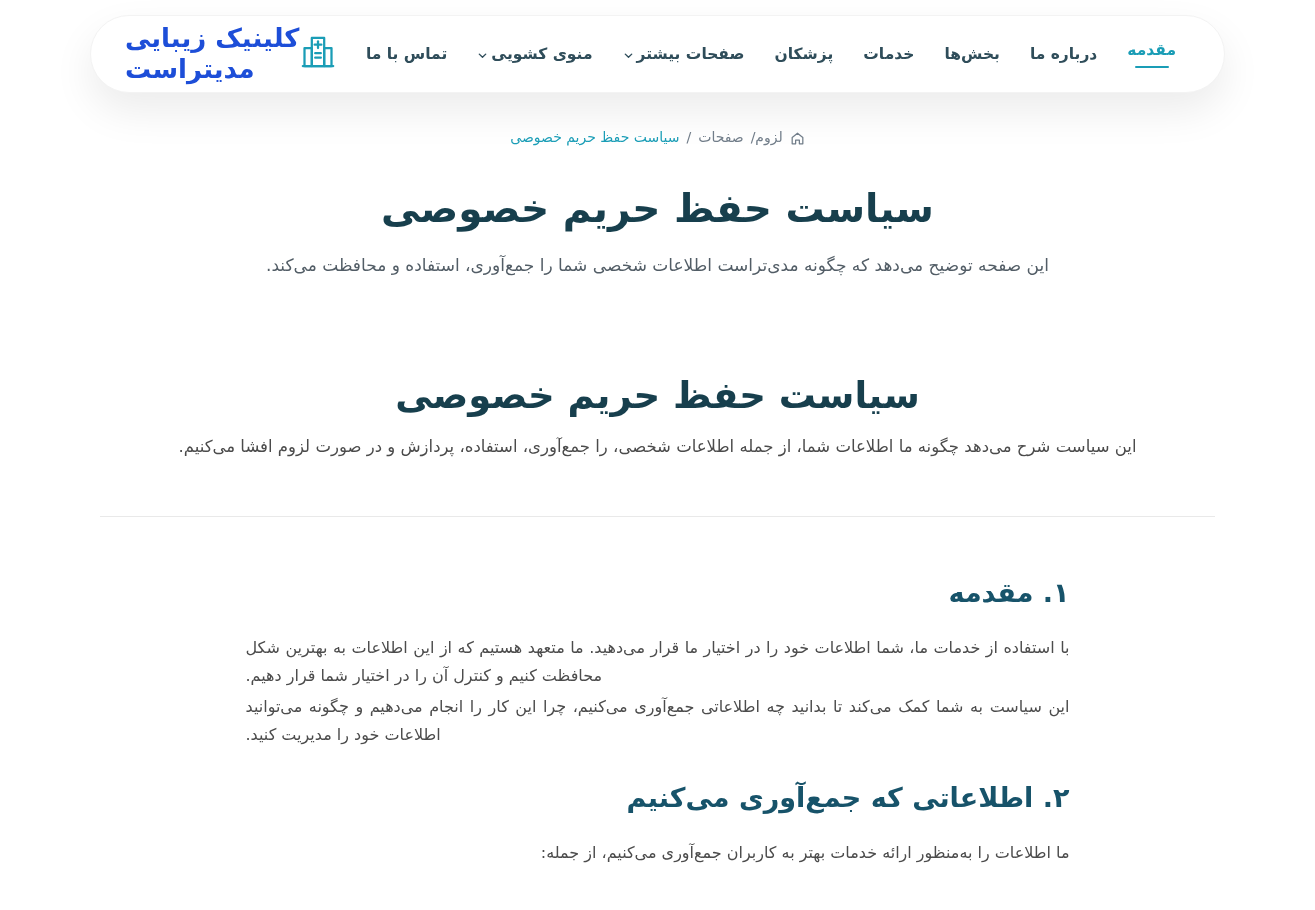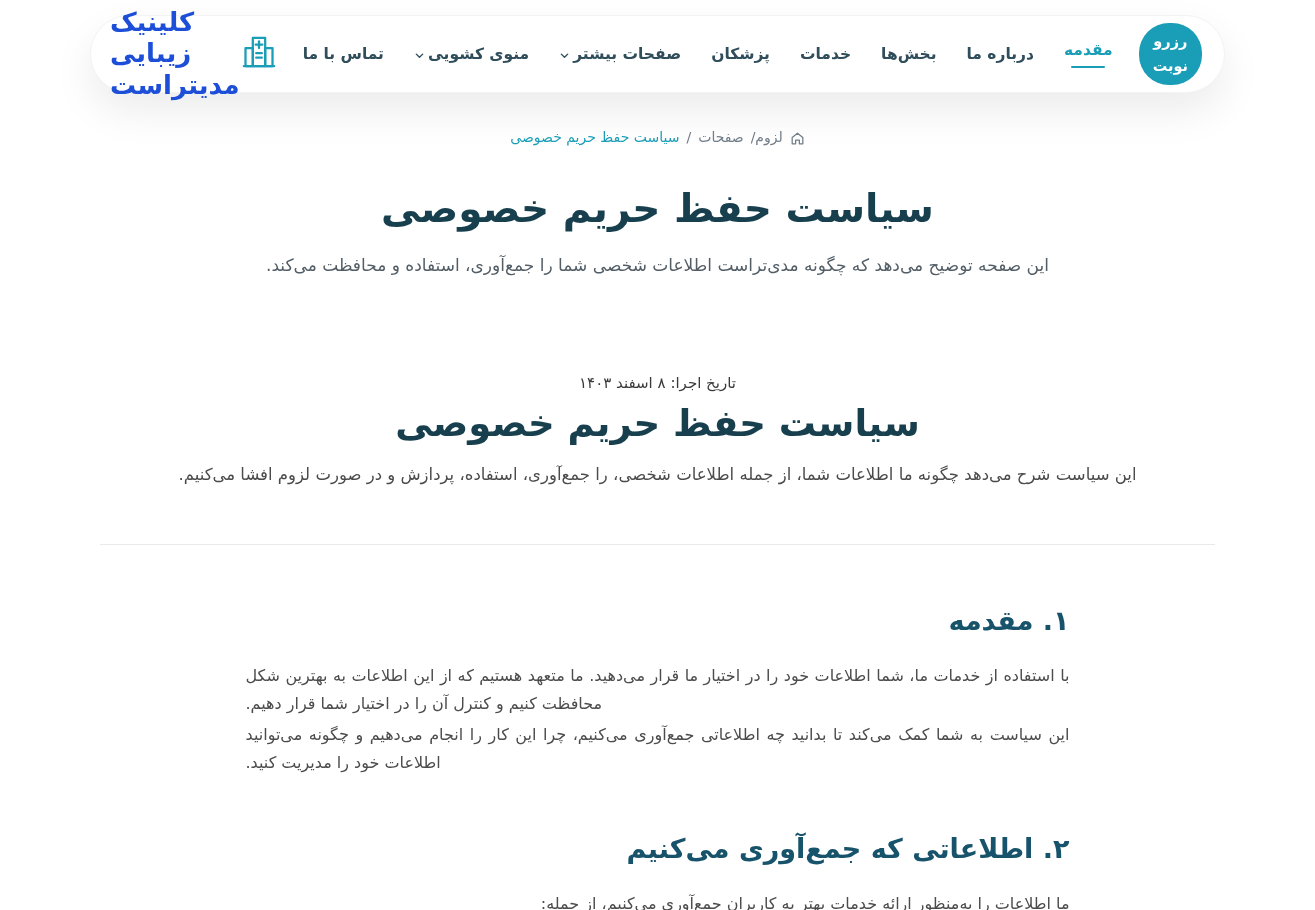--- a/index.html
+++ b/index.html
@@ -83,29 +83,28 @@
     font-size: 27px; font-weight: 800; color: #17536a;
     margin-top: 60px;
   }
   .para {
     font-size: 16px; line-height: 1.72; color: #4c4c4c;
     margin-top: 26px;
     text-align: justify; text-align-last: left;
   }
   .para + .para { margin-top: 4px; }
   .para-right { text-align: right; text-align-last: right; }
-  .policy-section + .policy-section .section-heading { margin-top: 57px; }
+  .policy-section + .policy-section .section-heading { margin-top: 34px; }
 </style>
 </head>
 <body>
 
 <div class="header-wrap">
   <div class="header-pill">
 
-    <button class="reserve-btn">رزرو نوبت</button>
 
     <nav class="main-nav">
         <a class="nav-item active">
           <span class="lbl">مقدمه</span>
           <span class="under"></span>
         </a>
         <a class="nav-item">
           <span class="lbl">درباره ما</span>
         </a>
         <a class="nav-item">
@@ -169,21 +168,20 @@
   <span class="crumb">/</span>
   <span class="crumb current">سیاست حفظ حریم خصوصی</span>
 </div>
 
 <div class="hero">
   <h1 class="hero-title">سیاست حفظ حریم خصوصی</h1>
   <p class="hero-sub">این صفحه توضیح می‌دهد که چگونه مدی‌تراست اطلاعات شخصی شما را جمع‌آوری، استفاده و محافظت می‌کند.</p>
 </div>
 
 <div class="policy-head">
-  <div class="policy-date">تاریخ اجرا: ۸ اسفند ۱۴۰۳</div>
   <h2 class="policy-title">سیاست حفظ حریم خصوصی</h2>
   <p class="policy-intro">این سیاست شرح می‌دهد چگونه ما اطلاعات شما، از جمله اطلاعات شخصی، را جمع‌آوری، استفاده، پردازش و در صورت لزوم افشا می‌کنیم.</p>
 </div>
 
 <hr class="divider">
 
 <div class="content-col">
     <section class="policy-section">
       <h2 class="section-heading">۱. مقدمه</h2>
       <p class="para">با استفاده از خدمات ما، شما اطلاعات خود را در اختیار ما قرار می‌دهید. ما متعهد هستیم که از این اطلاعات به بهترین شکل محافظت کنیم و کنترل آن را در اختیار شما قرار دهیم.</p>

